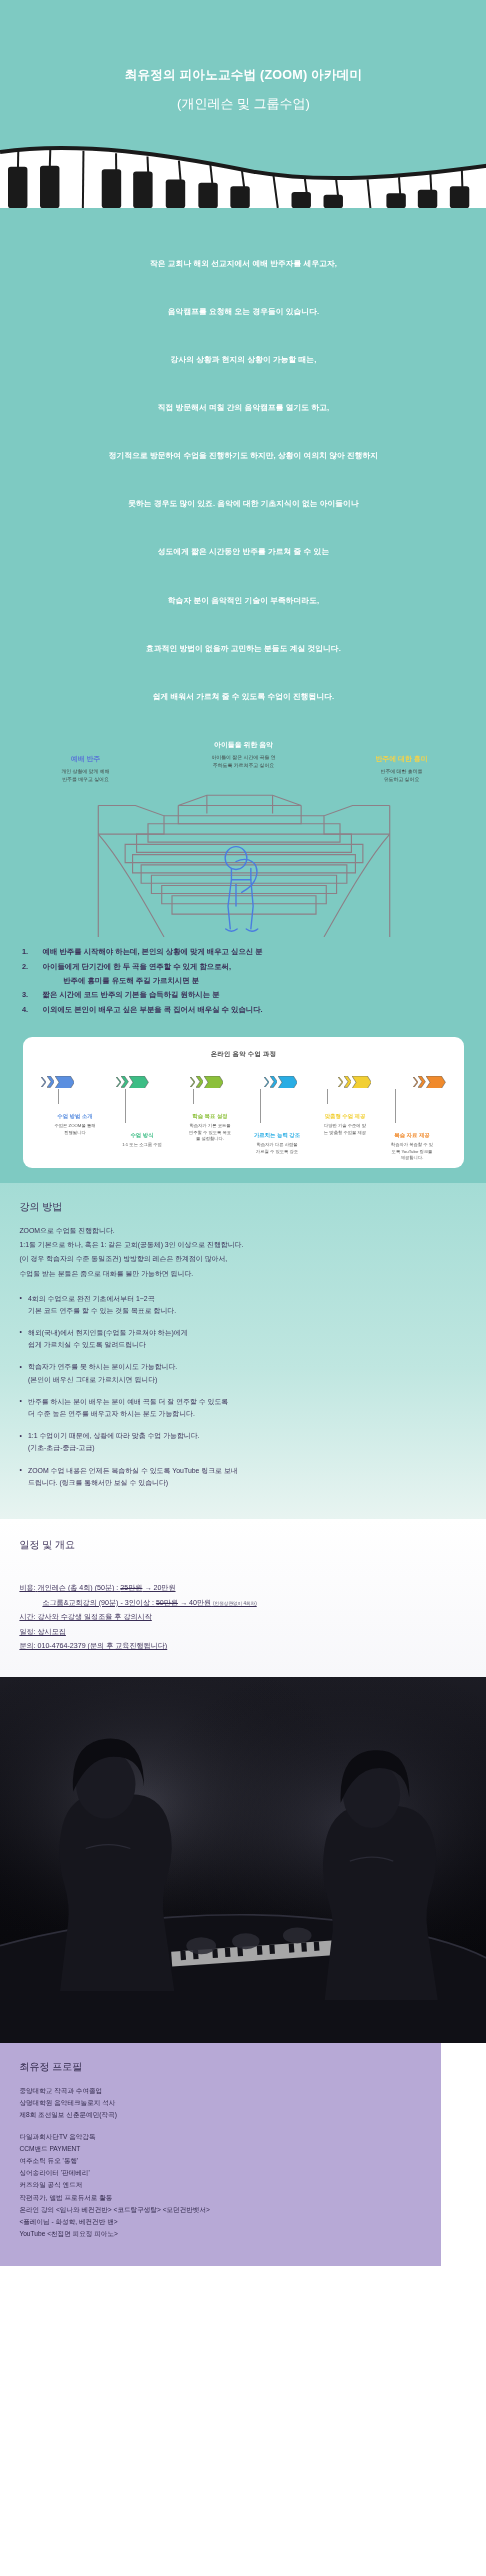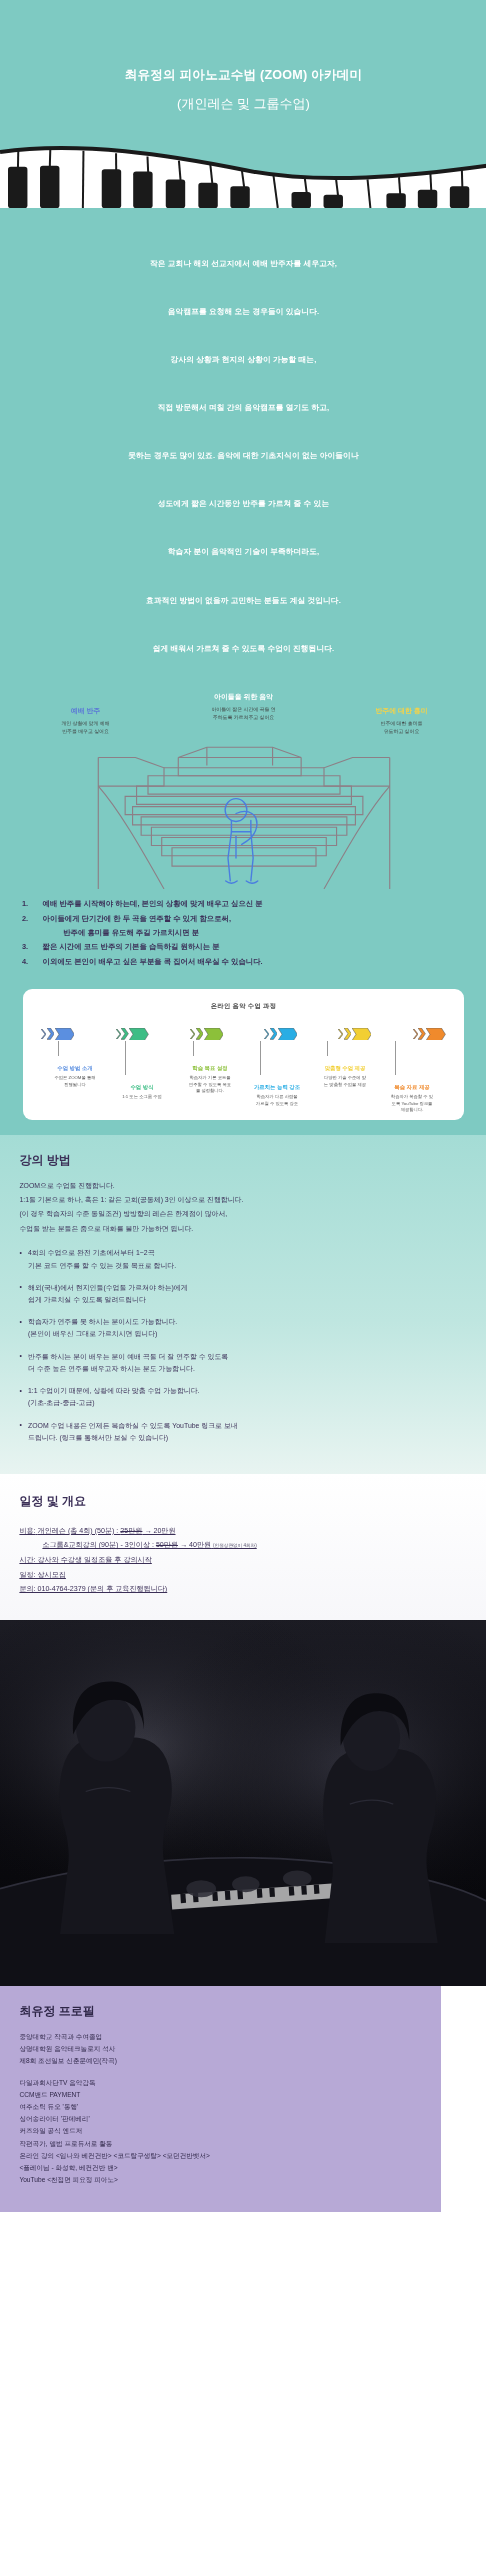--- a/index.html
+++ b/index.html
@@ -167,22 +167,22 @@
     margin-top: 2.9px;
   }
 
   
   .method {
     background: linear-gradient(180deg, #a4dcd5 0%, #bfe6e0 55%, #e8f4f1 100%);
     width: 487px;
     padding: 17px 19.4px 19.4px 19.4px;
   }
   .sec-h {
-    font-size: 12px;
-    font-weight: bold;
+    font-size: 10px;
+    font-weight: normal;
     color: #3b2f57;
     margin-bottom: 10.3px;
   }
   .method p, .method li {
     font-size: 6.9px;
     color: #3b2f57;
     line-height: 1.75;
   }
   .method .lead { margin-bottom: 2.3px; }
   .method .gap { height: 10.3px; }
@@ -199,21 +199,21 @@
     top: -0.6px;
   }
   .sub { display: block; padding-left: 0; }
 
   
   .schedule {
     background: linear-gradient(180deg, #ffffff 0%, #f7f7fa 100%);
     width: 487px;
     padding: 19.4px 19.4px 23px 19.4px;
   }
-  .schedule .sec-h { margin-bottom: 14px; }
+  .schedule .sec-h { margin-bottom: 29px; }
   .sch-line {
     font-size: 7.1px;
     color: #3b2f57;
     line-height: 2.05;
     text-decoration: underline;
   }
   .sch-indent { padding-left: 23px; }
   .strike { text-decoration: line-through; }
   .tiny { font-size: 4.6px; color: #55506b; }
 
@@ -287,20 +287,21 @@
         <rect x="787" y="88" width="34" height="38" rx="5"></rect>
       </g>
     </svg>
   </div>
 
   <section class="intro">
     <p>작은 교회나 해외 선교지에서 예배 반주자를 세우고자,</p>
     <p>음악캠프를 요청해 오는 경우들이 있습니다.</p>
     <p>강사의 상황과 현지의 상황이 가능할 때는,</p>
     <p>직접 방문해서 며칠 간의 음악캠프를 열기도 하고,</p>
+    <p>정기적으로 방문하여 수업을 진행하기도 하지만, 상황이 여의치 않아 진행하지</p>
     <p>못하는 경우도 많이 있죠. 음악에 대한 기초지식이 없는 아이들이나</p>
     <p>성도에게 짧은 시간동안 반주를 가르쳐 줄 수 있는</p>
     <p>학습자 분이 음악적인 기술이 부족하더라도,</p>
     <p>효과적인 방법이 없을까 고민하는 분들도 계실 것입니다.</p>
     <p>쉽게 배워서 가르쳐 줄 수 있도록 수업이 진행됩니다.</p>
   </section>
 
   <section class="features">
     <div class="feat feat-left">
       <div class="feat-title" id="ft0" style="color: rgb(91, 121, 214);">예배 반주</div>

